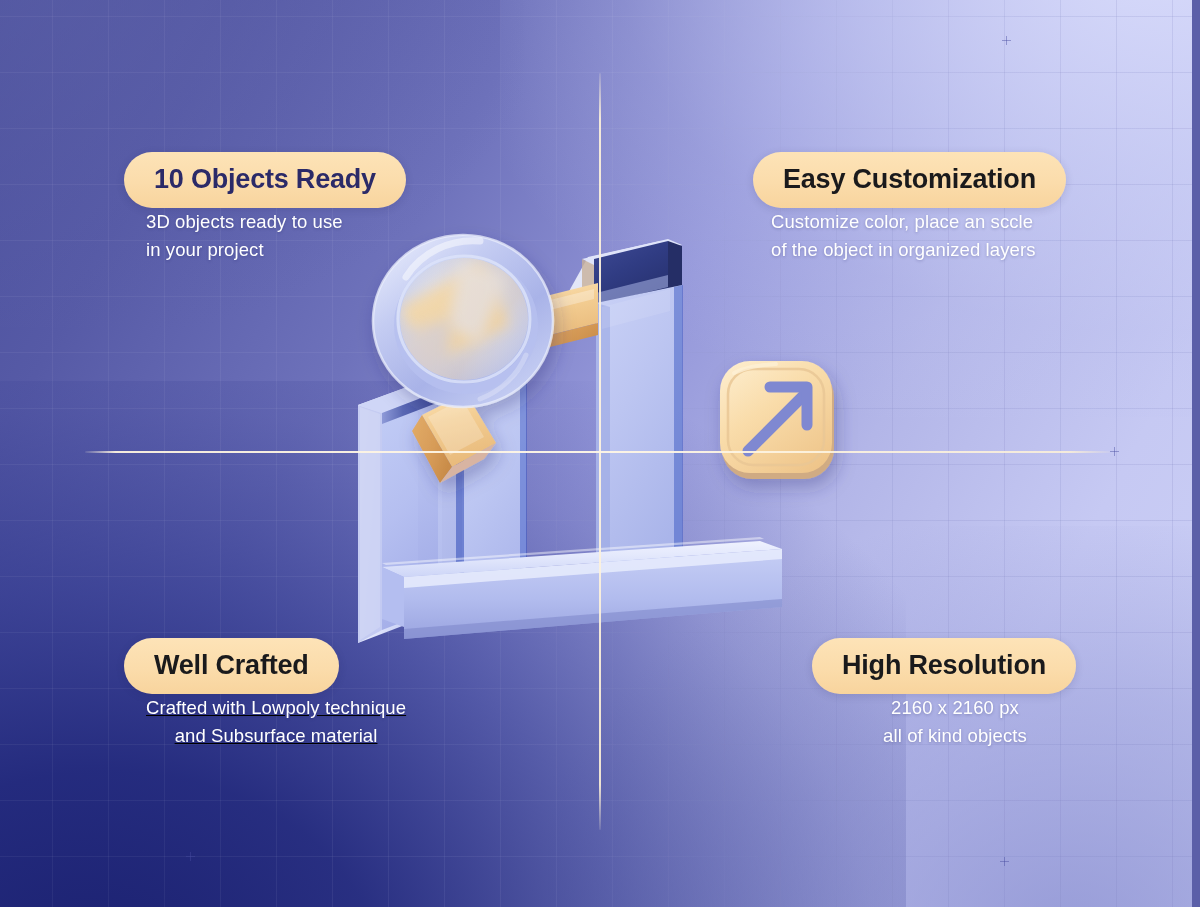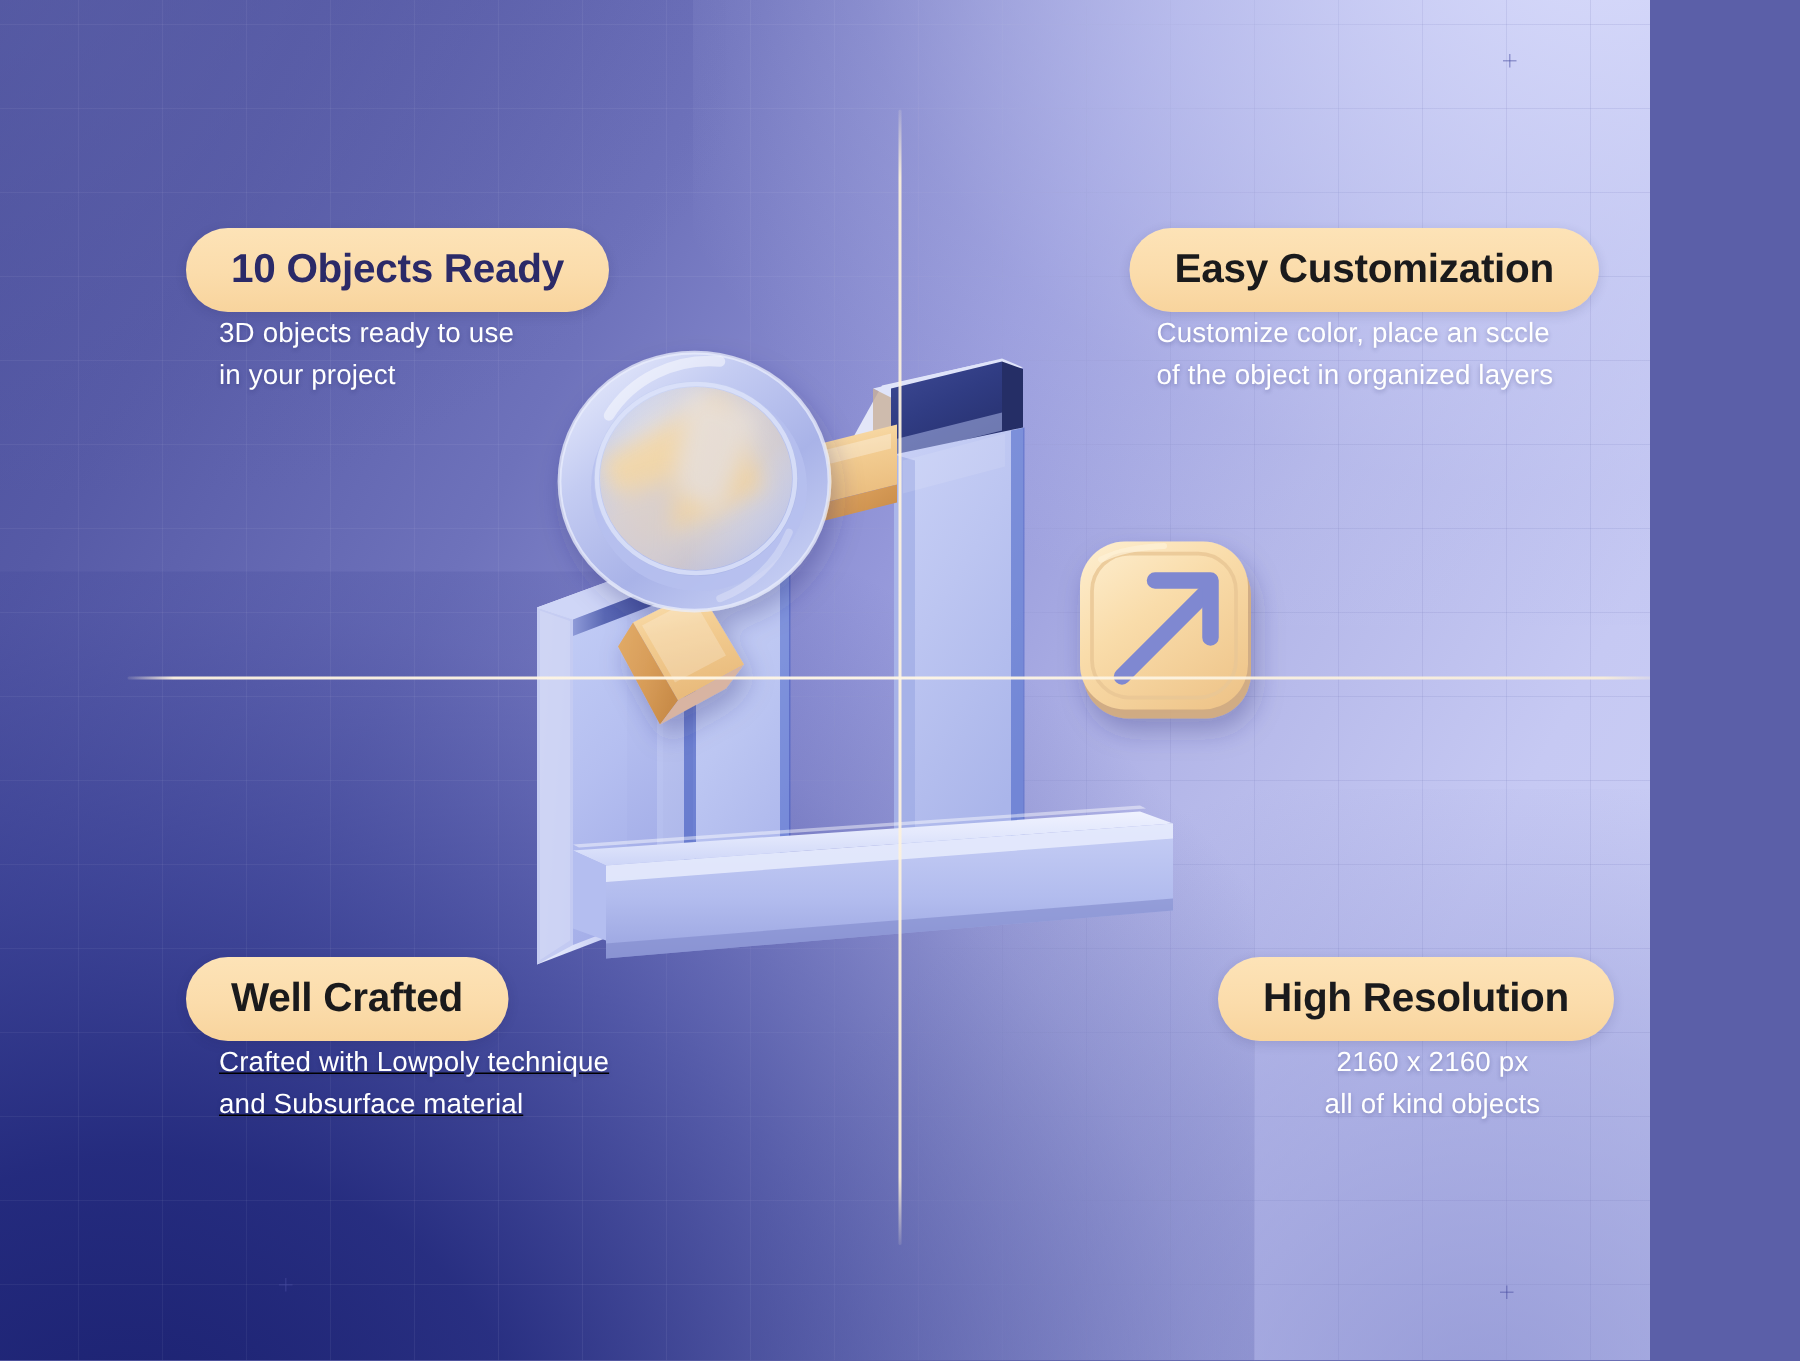--- a/index.html
+++ b/index.html
@@ -2,21 +2,21 @@
 <html><head>
 <meta charset="utf-8">
 <style>
   * { margin:0; padding:0; box-sizing:border-box; }
   html,body { width:1200px; height:907px; overflow:hidden; }
   body {
     font-family:"Liberation Sans", sans-serif;
     background:#5b5fa8;
   }
   #stage {
-    position:relative; width:1100px; height:907px; overflow:hidden;
+    position:relative; width:1192px; height:907px; overflow:hidden;
     isolation:isolate;
   }
 
   
   .bg-base {
     position:absolute; inset:0;
     background:
       linear-gradient(118deg,
         #4a4f9c 0%,
         #565aa6 14%,
@@ -131,21 +131,21 @@
     font-weight:500;
     letter-spacing:0.1px;
     text-shadow:0 1px 3px rgba(30,34,90,0.28);
     white-space:pre-line;
   }
   .f-tl { left:124px; top:152px; }
   .f-tl .desc { padding-left:22px; }
   .f-tr { left:753px; top:152px; }
   .f-tr .desc { padding-left:18px; }
   .f-bl { left:124px; top:638px;text-decoration:underline; }
-  .f-bl .desc { padding-left:22px; }
+  .f-bl .desc { padding-left:22px;text-align:center; }
   .f-br { left:812px; top:638px;text-align:center; }
   .f-br .desc { padding-left:22px; }
 
   
   #art { position:absolute; left:330px; top:215px; width:560px; height:500px; }
   #art svg { width:100%; height:100%; display:block; overflow:visible; }
 </style>
 </head>
 <body>
 

